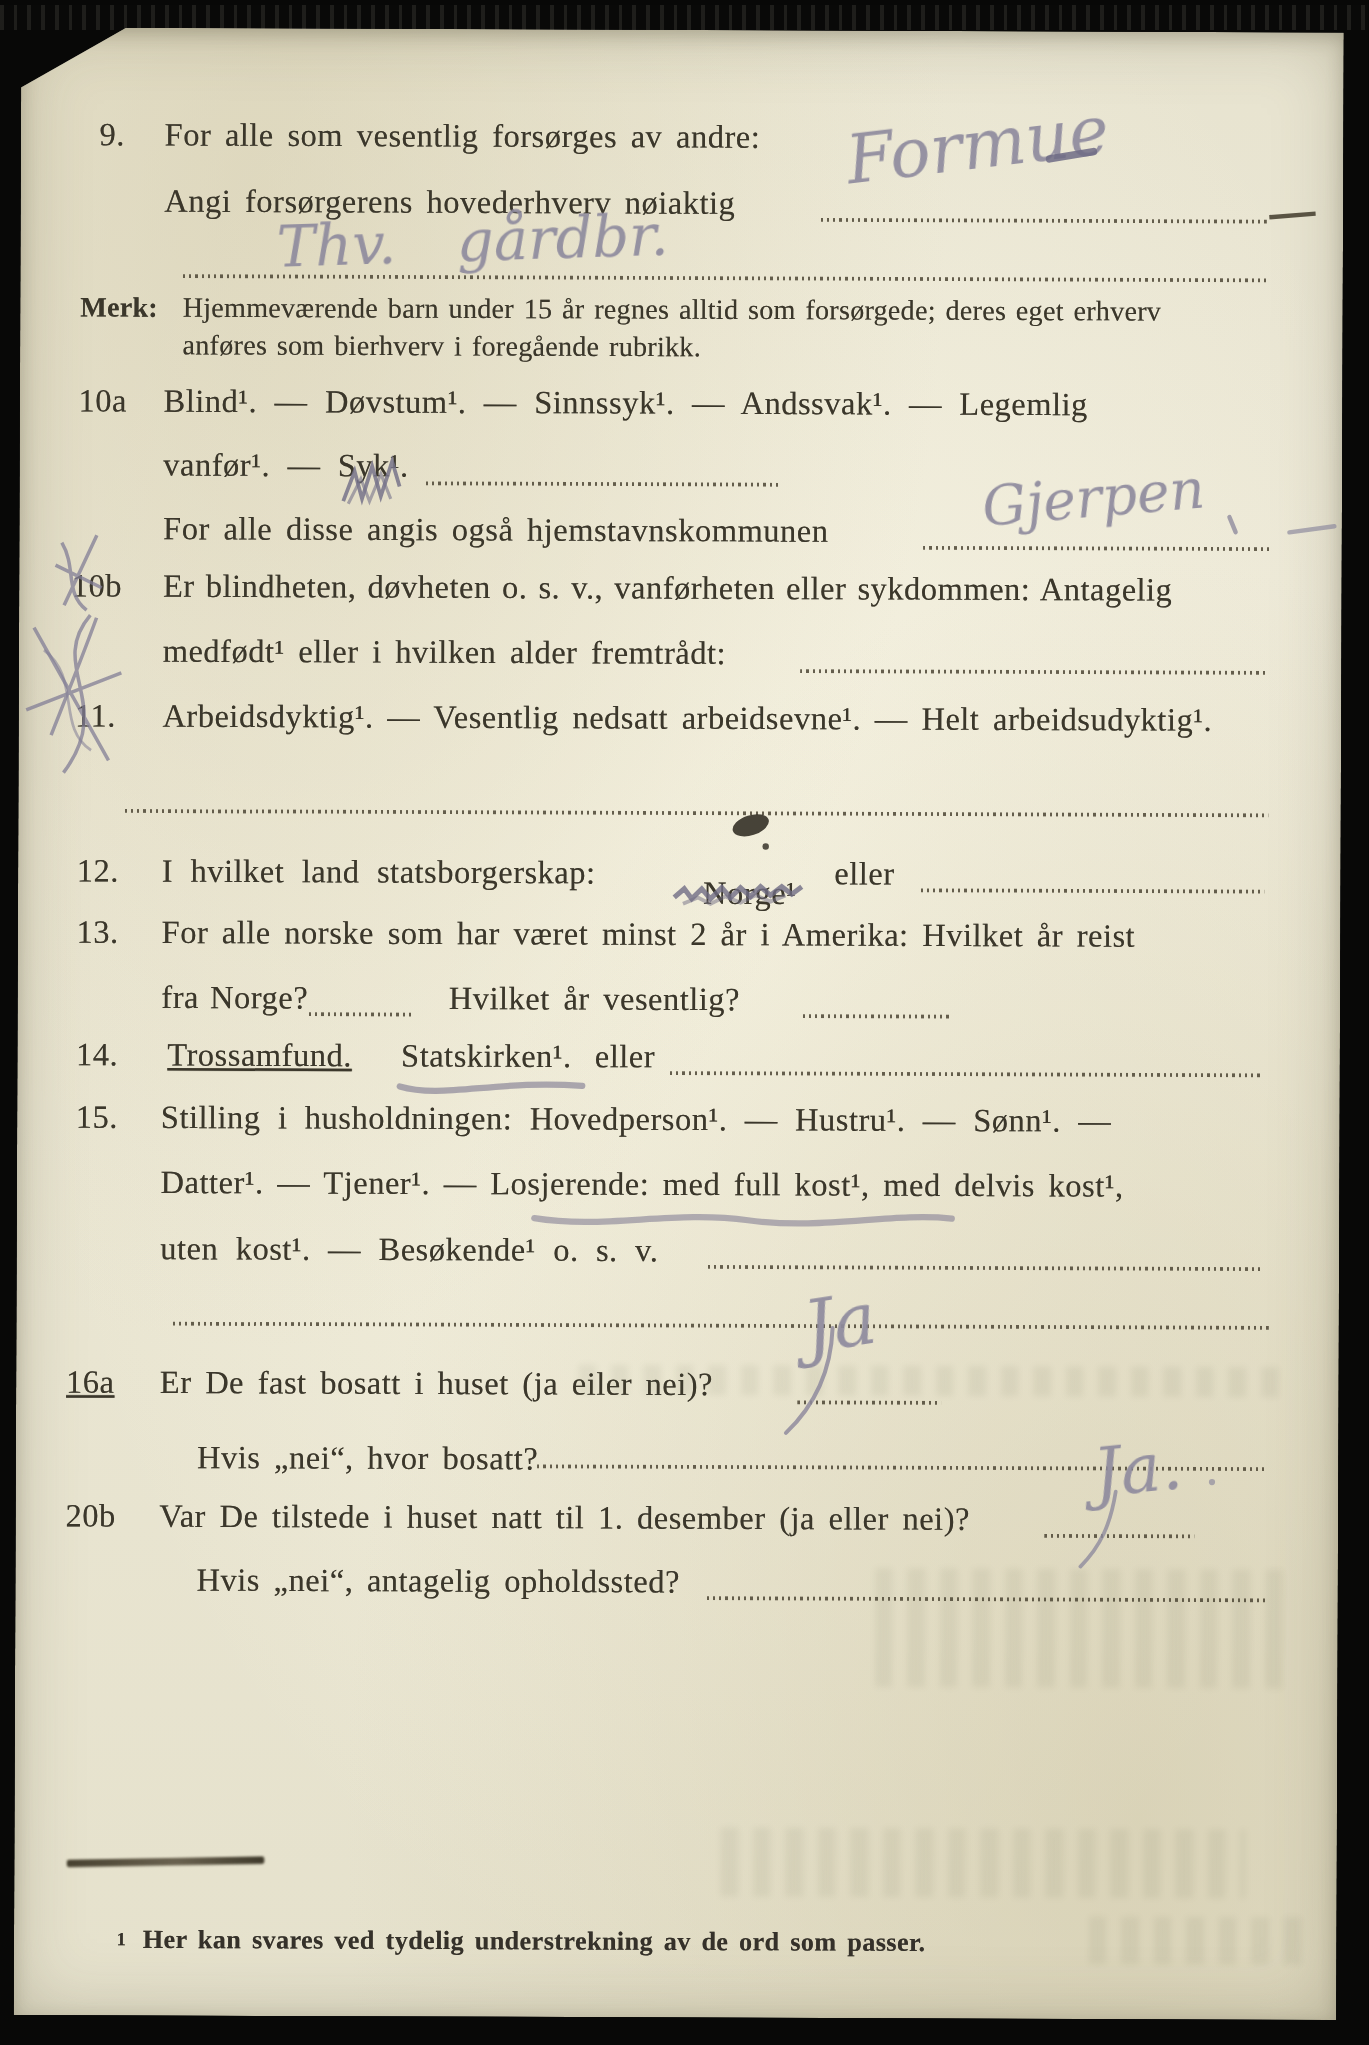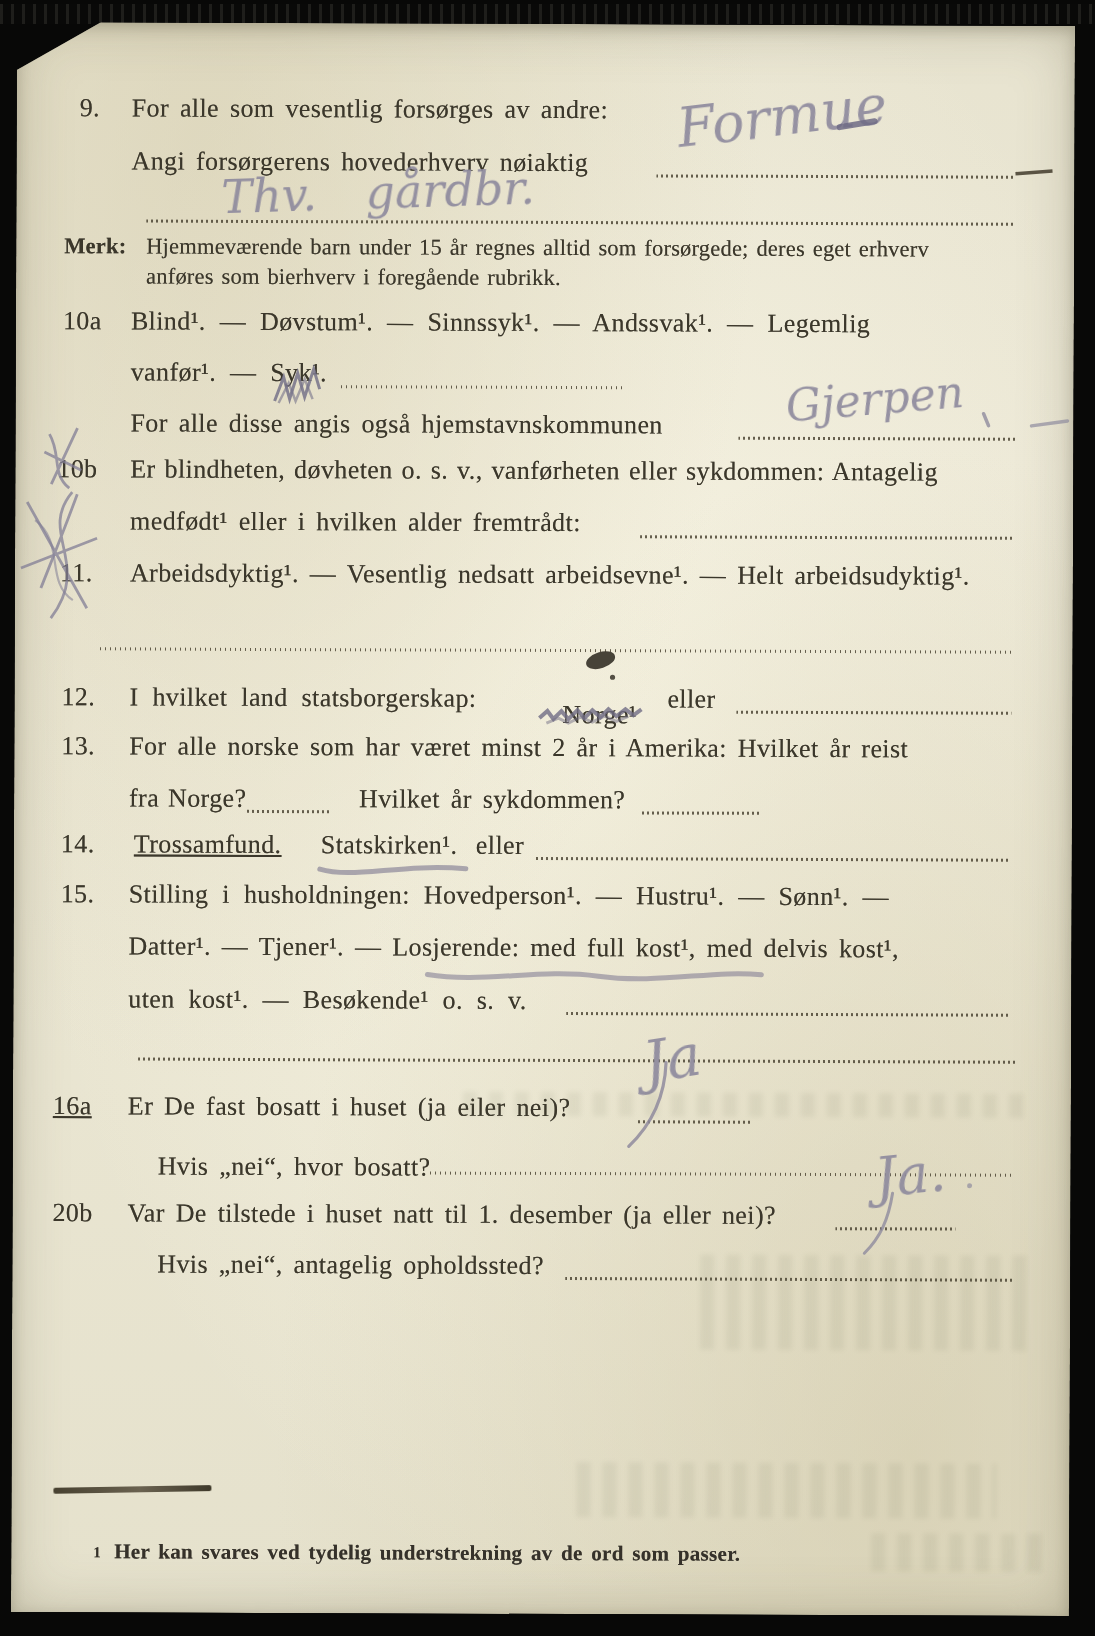--- a/index.html
+++ b/index.html
@@ -78,21 +78,21 @@
   <span class="pr" style="left:47px;top:661px;">12.</span>
   <span class="pr wide" style="left:115px;top:661px;font-family:Liberation Serif, serif;">I hvilket land statsborgerskap:</span>
   <span class="pr" style="left:548px;top:661px;margin-top:16px;">Norge¹</span>
   <span class="pr" style="left:653px;top:661px;">eller</span>
   <div class="dotted" style="left:722px;top:686px;width:275px;"></div>
 
   <span class="pr" style="left:47px;top:710px;">13.</span>
   <span class="pr mid" style="left:115px;top:710px;">For alle norske som har været minst 2 år i Amerika: Hvilket år reist</span>
   <span class="pr" style="left:115px;top:762px;">fra Norge?</span>
   <div class="dotted" style="left:233px;top:787px;width:84px;"></div>
-  <span class="pr mid" style="left:345px;top:762px;">Hvilket år sykdommen?</span>
+  <span class="pr mid" style="left:345px;top:762px;">Hvilket år vesentlig?</span>
   <div class="dotted" style="left:628px;top:787px;width:120px;"></div>
 
   <span class="pr" style="left:47px;top:808px;">14.</span>
   <span class="pr" style="left:120px;top:808px;text-decoration:underline;">Trossamfund.</span>
   <span class="pr" style="left:307px;top:808px;">Statskirken¹.</span>
   <span class="pr" style="left:462px;top:808px;">eller</span>
   <div class="dotted" style="left:522px;top:833px;width:475px;"></div>
 
   <span class="pr" style="left:47px;top:858px;">15.</span>
   <span class="pr wide" style="left:115px;top:858px;">Stilling i husholdningen: Hovedperson¹. — Hustru¹. — Sønn¹. —</span>

